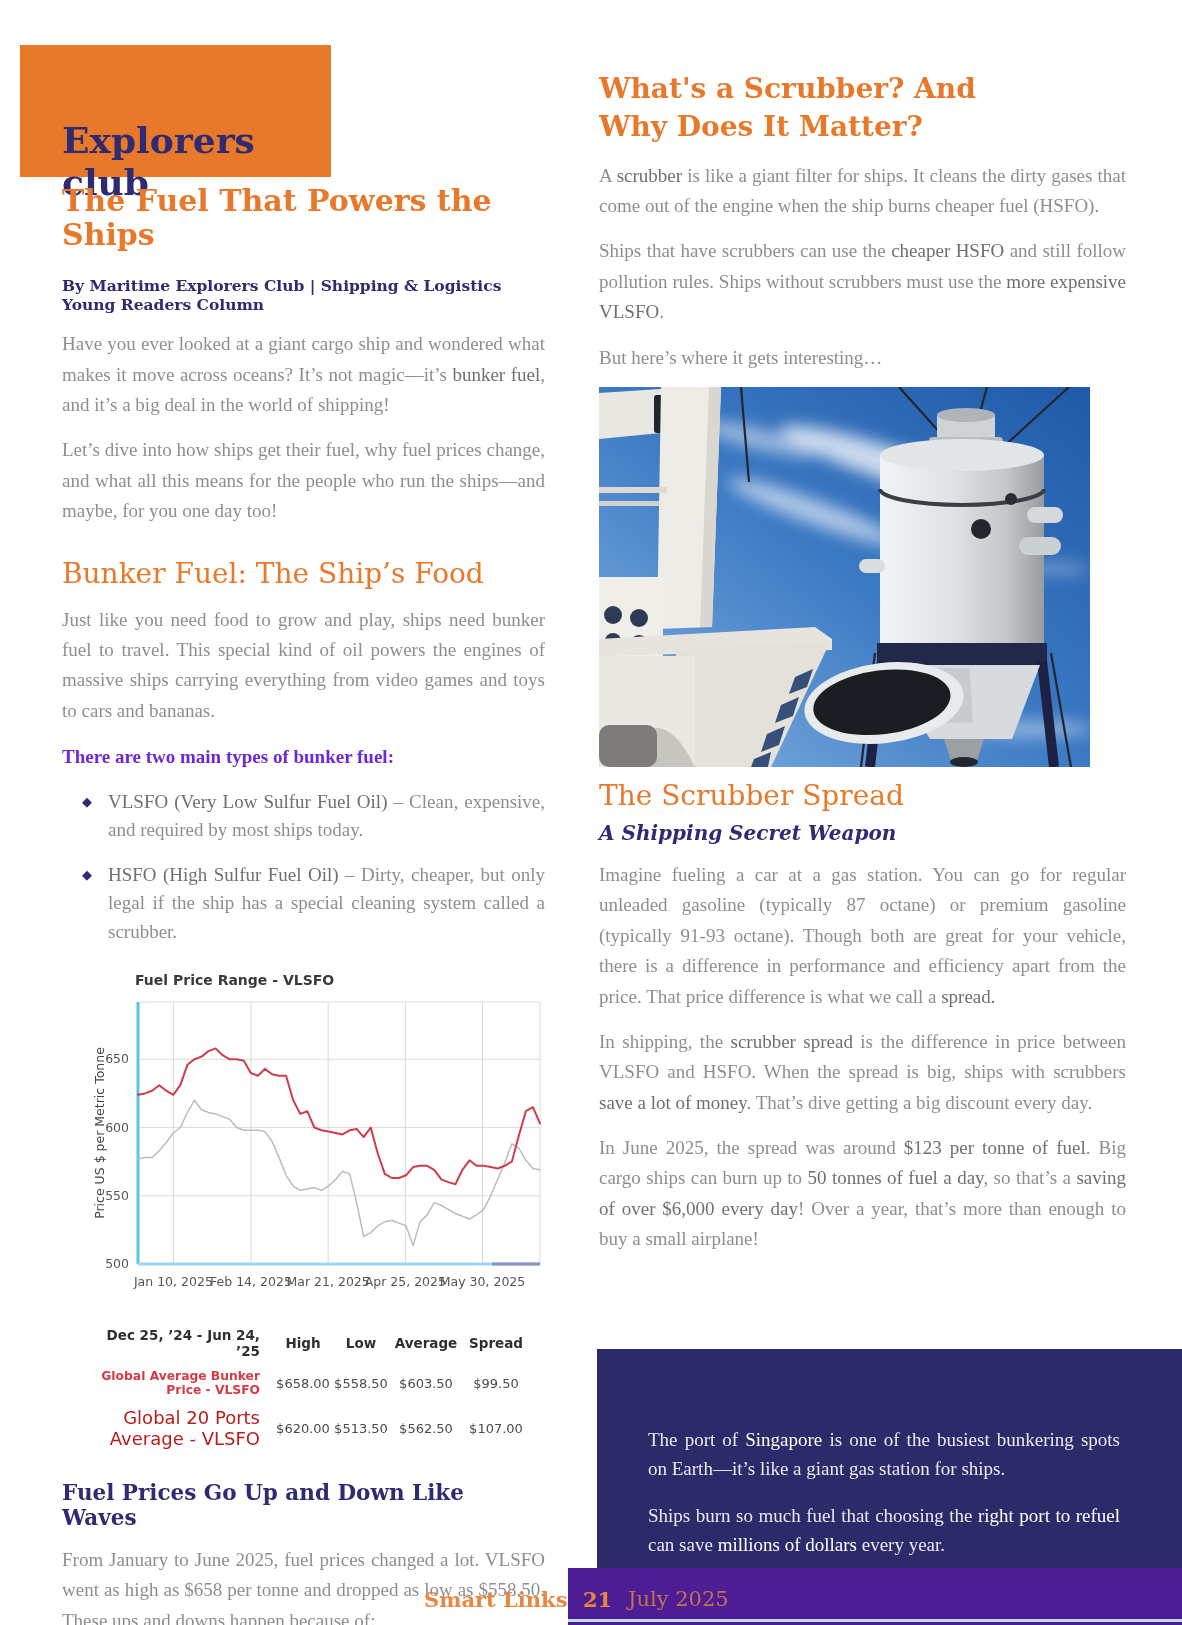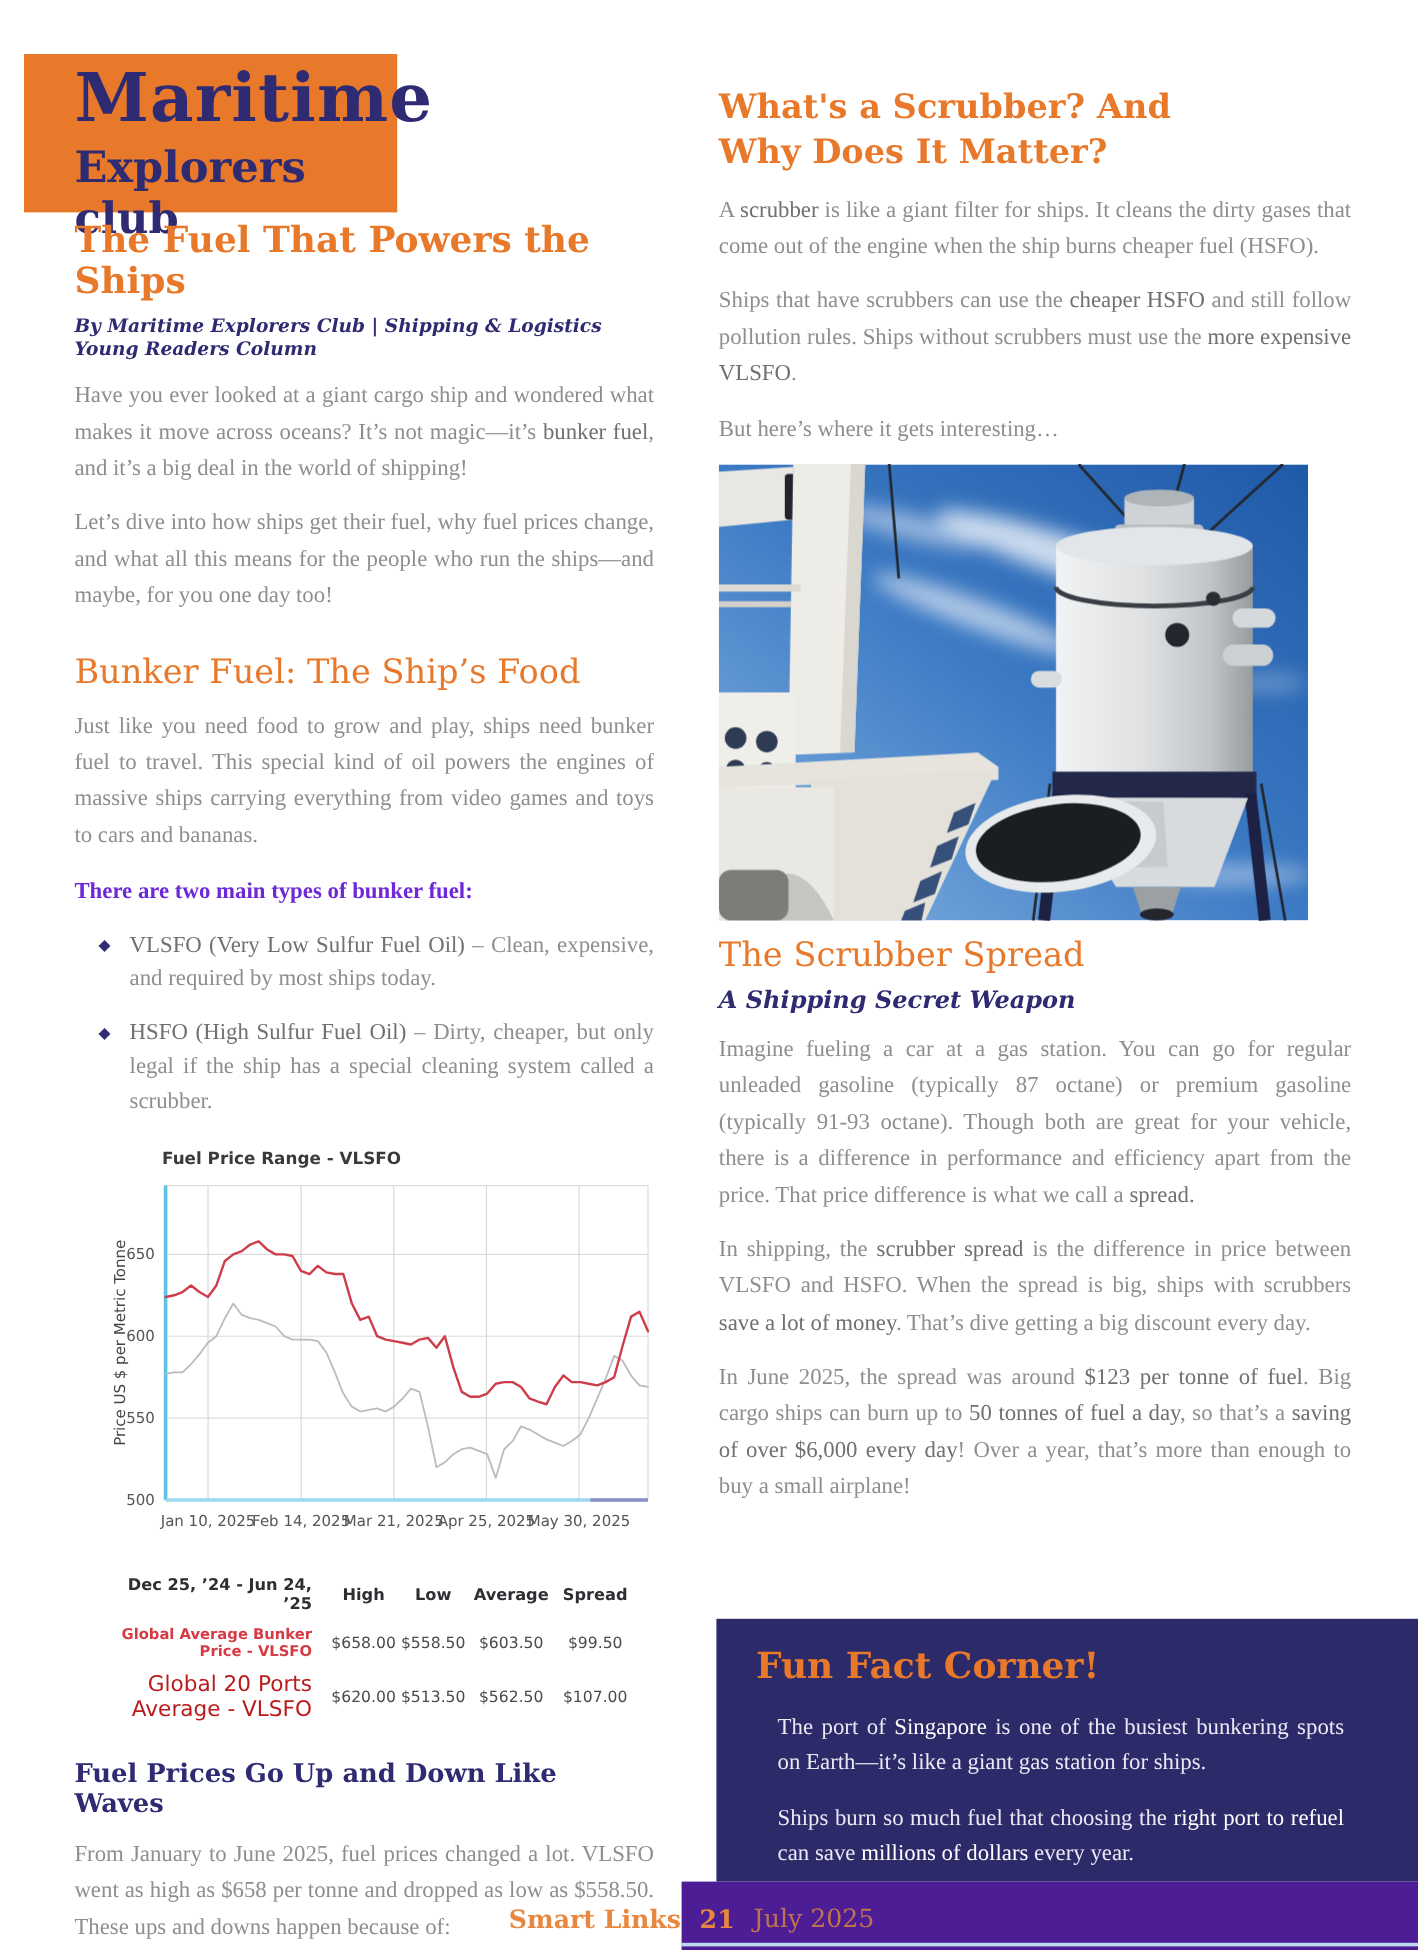--- a/index.html
+++ b/index.html
@@ -12,21 +12,21 @@
                 font-weight:700;font-size:56px;color:#2E2B72;letter-spacing:1px;}
   .masthead .l2{position:absolute;left:42px;top:74px;font-family:"DejaVu Serif",serif;
                 font-weight:700;font-size:36px;color:#2E2B72;}
 
   
   .col-left{position:absolute;left:62px;top:184px;width:483px;}
   .col-right{position:absolute;left:599px;top:70px;width:527px;}
 
   h1.article-title{margin:0;font-family:"DejaVu Serif",serif;font-weight:700;
                    font-size:30px;line-height:1.12;color:#E8792B;}
-  .byline{margin-top:11px;font-family:"DejaVu Serif",serif;font-weight:700;font-style:italic;
+  .byline{margin-top:25px;font-family:"DejaVu Serif",serif;font-weight:700;
           font-size:15.5px;color:#2E2B72;}
   p.body{margin:15px 0 0;font-size:19px;line-height:1.6;color:#8E8E91;text-align:justify;}
   .seg-b{font-weight:400;}
   p.body .seg-b, .bullets .seg-b{color:#6F6F74;}
   p.lead{margin:16px 0 0;font-size:19px;line-height:1.55;font-weight:700;color:#6d28d9;}
   h2.sec{margin:30px 0 0;font-family:"DejaVu Serif",serif;font-weight:400;
          font-size:28px;line-height:1.18;color:#E8792B;}
   h3.wave{margin:26px 0 0;font-family:"DejaVu Serif",serif;font-weight:700;
           font-size:21.5px;color:#2E2B72;}
 
@@ -79,21 +79,20 @@
                font-weight:400;font-size:21px;color:#C1734D;}
   .smart-links{position:absolute;left:424px;top:1587px;font-family:"DejaVu Serif",serif;
                font-weight:700;font-size:21px;color:#E8873F;}
 </style>
 </head>
 <body>
 
 <div id="page">
 
   <div class="masthead">
-    <div class="l1">Maritime</div>
     <div class="l2">Explorers club</div>
   </div>
 
   <div class="col-left">
     <h1 class="article-title">The Fuel That Powers the Ships</h1>
     <div class="byline">By Maritime Explorers Club | Shipping &amp; Logistics Young Readers Column</div>
 
     <p class="body"><span>Have you ever looked at a giant cargo ship and wondered what makes it move across oceans? It’s not magic—it’s </span><span class="seg-b">bunker fuel</span><span>, and it’s a big deal in the world of shipping!</span></p>
     <p class="body"><span>Let’s dive into how ships get their fuel, why fuel prices change, and what all this means for the people who run the ships—and maybe, for you one day too!</span></p>
 
@@ -286,21 +285,20 @@
     </div>
 
     <h2 class="sec" style="margin-top:12px;">The Scrubber Spread</h2>
     <div class="spread-sub">A Shipping Secret Weapon</div>
     <p class="body"><span>Imagine fueling a car at a gas station. You can go for regular unleaded gasoline (typically 87 octane) or premium gasoline (typically 91-93 octane). Though both are great for your vehicle, there is a difference in performance and efficiency apart from the price. That price difference is what we call a </span><span class="seg-b">spread.</span></p>
     <p class="body"><span>In shipping, the </span><span class="seg-b">scrubber spread</span><span> is the difference in price between VLSFO and HSFO. When the spread is big, ships with scrubbers </span><span class="seg-b">save a lot of money</span><span>. That’s dive getting a big discount every day.</span></p>
     <p class="body"><span>In June 2025, the spread was around </span><span class="seg-b">$123 per tonne of fuel</span><span>. Big cargo ships can burn up to </span><span class="seg-b">50 tonnes of fuel a day</span><span>, so that’s a </span><span class="seg-b">saving of over $6,000 every day</span><span>! Over a year, that’s more than enough to buy a small airplane!</span></p>
   </div>
 
   <div class="funfact">
-    <div class="fftitle">Fun Fact Corner!</div>
     <div class="ffbody">
       <p><span>The port of </span><span class="seg-b">Singapore</span><span> is one of the busiest bunkering spots on Earth—it’s like a giant gas station for ships.</span></p>
       <p><span>Ships burn so much fuel that choosing the </span><span class="seg-b">right port to refuel</span><span> can save </span><span class="seg-b">millions of dollars</span><span> every year.</span></p>
     </div>
   </div>
 
   <div class="smart-links">Smart Links</div>
   <div class="footer-bar">
     <div class="page-num">21</div>
     <div class="footer-date">July 2025</div>

